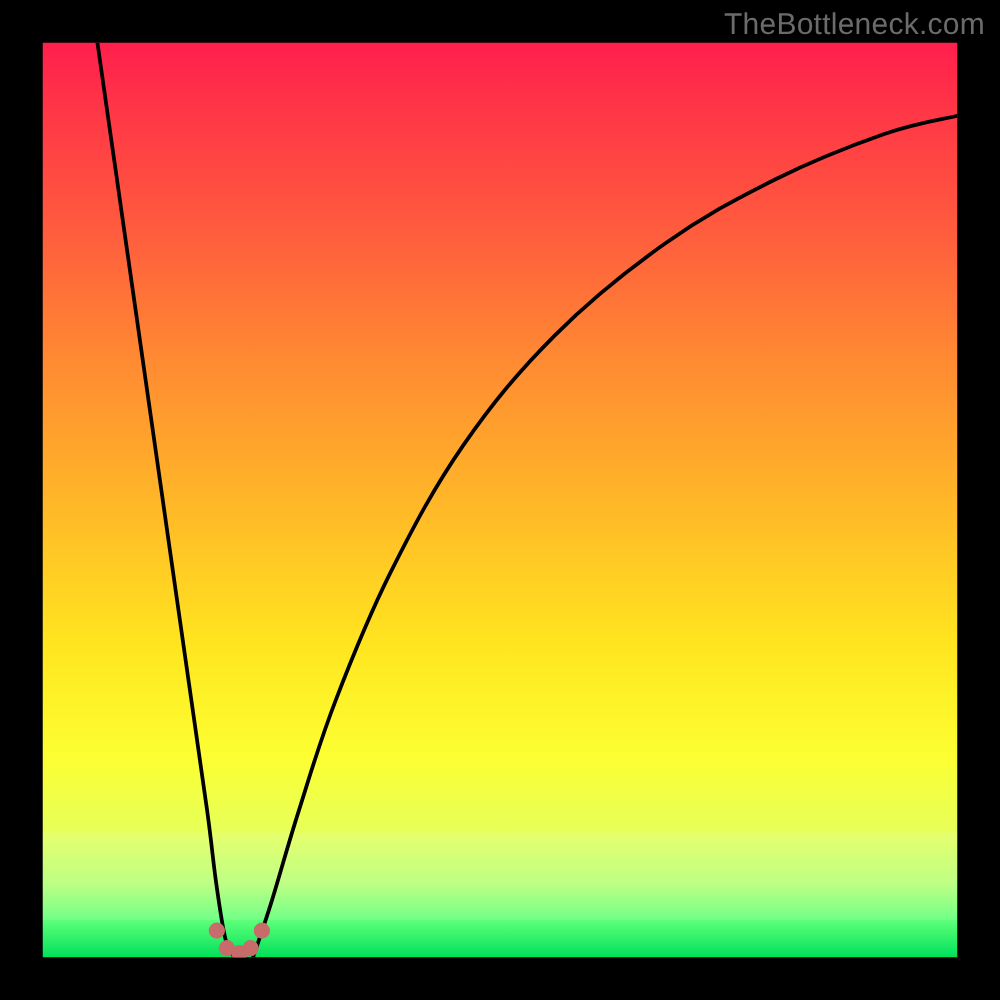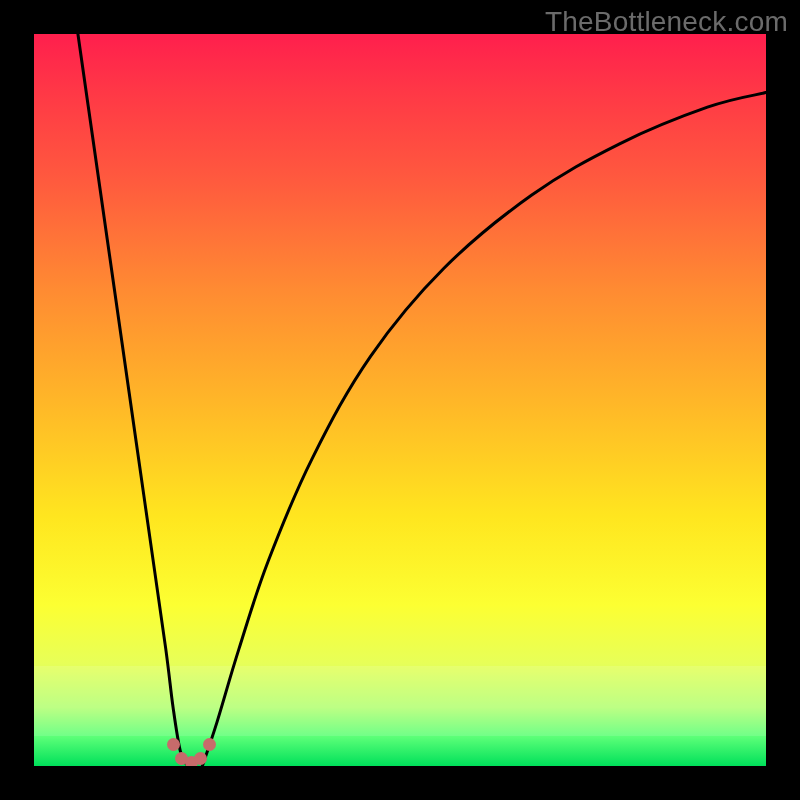--- a/index.html
+++ b/index.html
@@ -46,21 +46,21 @@
   }
   .curve-layer {
     position: absolute;
     inset: 0;
   }
   .attribution {
     position: absolute;
     top: 6px;
     right: 12px;
     color: #6b6b6b;
-    font-size: 28px;
+    font-size: 24px;
     letter-spacing: 0.2px;
   }
   .marker {
     position: absolute;
     width: 13px;
     height: 13px;
     border-radius: 50%;
     background: #c76b6b;
   }
 </style>

